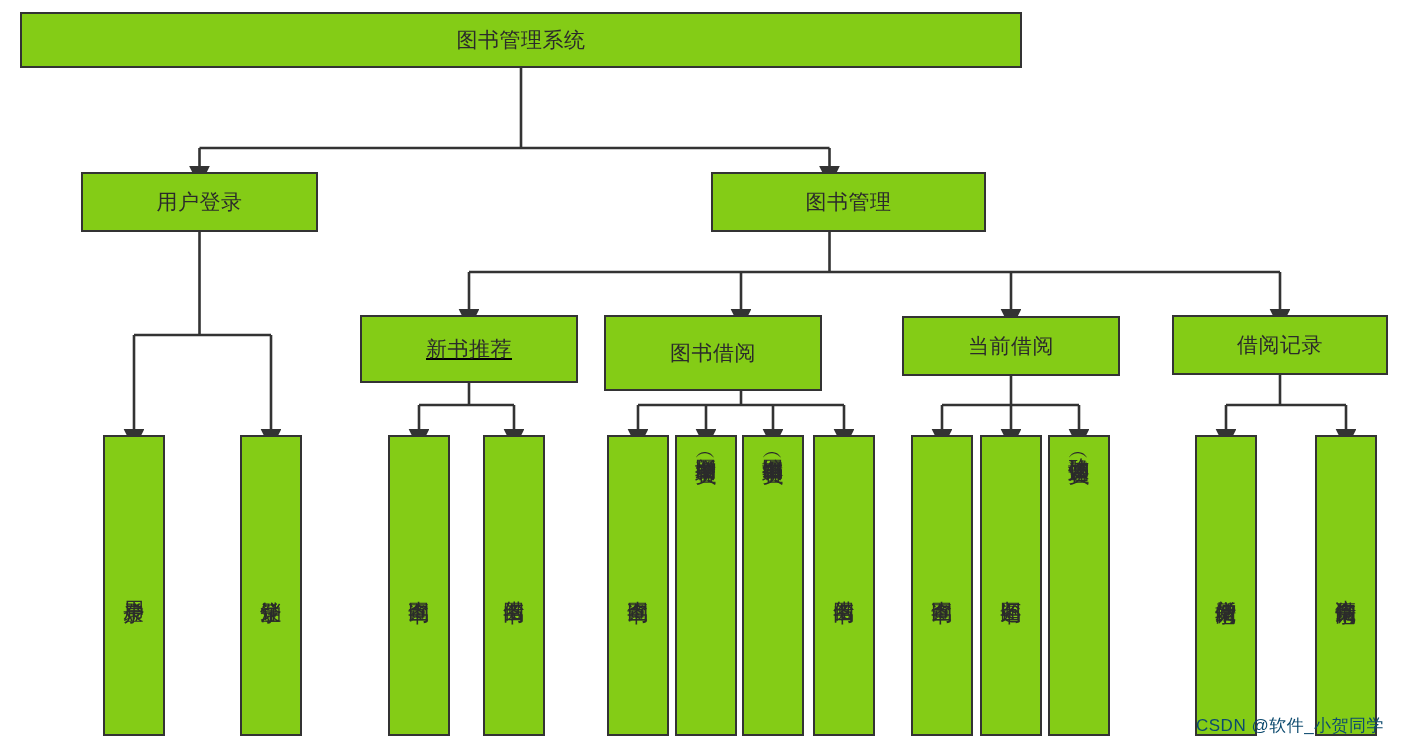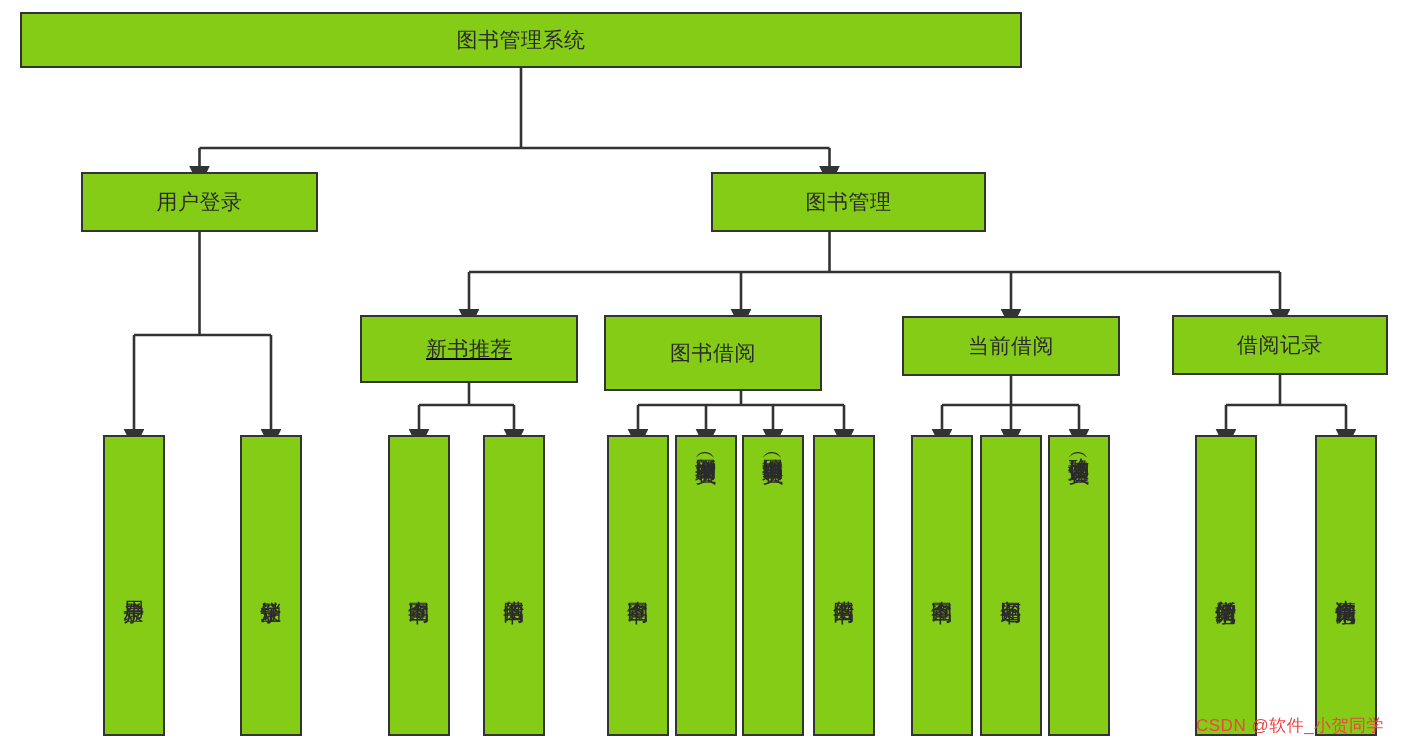--- a/index.html
+++ b/index.html
@@ -53,21 +53,21 @@
     letter-spacing: 1px;
     white-space: normal;
     max-height: 100%;
   }
   .node.vertical.centered {
     align-items: center;
     padding-top: 0;
   }
   .watermark {
     position: absolute;
-    color: #ef4444;
+    color: #0c4a6e;
     font-size: 17px;
     white-space: nowrap;
     letter-spacing: 0.5px;
   }
 </style>
 </head>
 <body>
 
 <div id="canvas">
   <svg id="edges" viewBox="0 0 1405 747" xmlns="http://www.w3.org/2000/svg">

